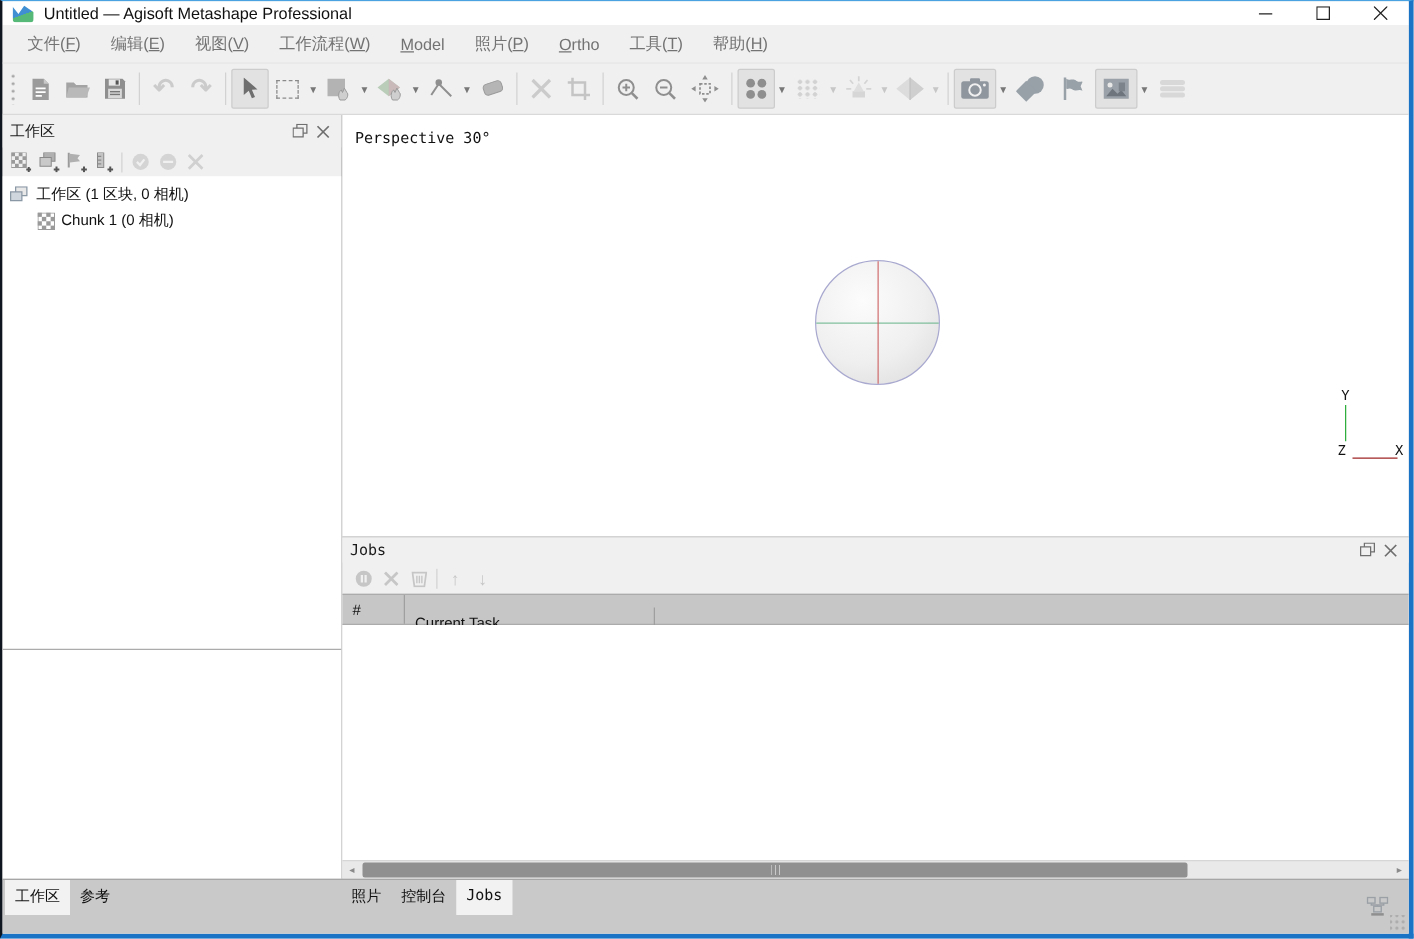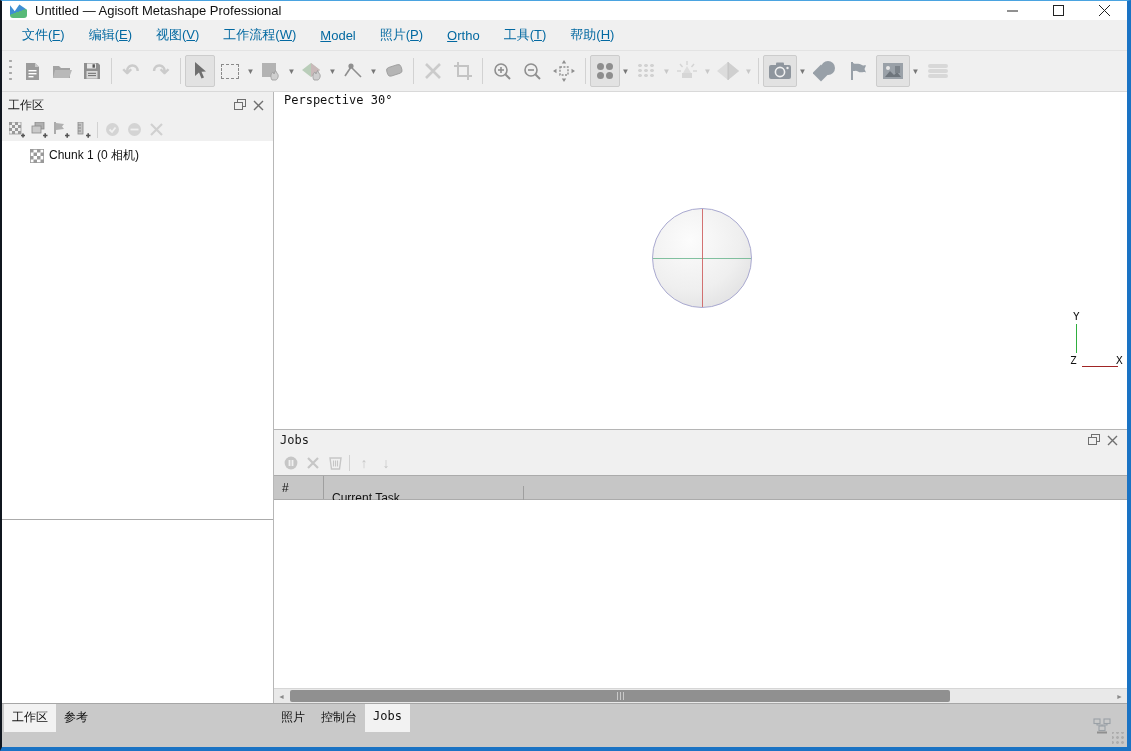--- a/index.html
+++ b/index.html
@@ -12,21 +12,21 @@
   }
   
   .titlebar{ height:19px; background:#ffffff; display:flex; align-items:center; flex:0 0 auto; }
   .app-logo{ width:17px; height:15px; margin-left:8px; position:relative; flex:0 0 auto;}
   .app-logo .top{ position:absolute; inset:0; background:linear-gradient(160deg,#3f8fd2 55%,#57b978 56%); border-radius:2px 2px 3px 3px; clip-path:polygon(0 15%,28% 55%,55% 10%,100% 45%,100% 100%,0 100%);}
   .title-text{ font-size:13px; color:#111; margin-left:8px; flex:1 1 auto; white-space:nowrap;}
   .win-btn{ width:46px; height:31px; display:flex; align-items:center; justify-content:center; font-size:13px; color:#222; }
   .win-btn svg{ display:block; }
   
   .menubar{ height:31px; background:#f0f0f0; display:flex; align-items:center; padding-left:8px; border-bottom:1px solid #e3e3e3; flex:0 0 auto;}
-  .menu-item{ padding:5px 12px; font-size:13px; color:#0369a1; white-space:nowrap; }
+  .menu-item{ padding:5px 12px; font-size:13px; color:#737373; white-space:nowrap; }
   .menu-item u{ text-decoration:underline; }
   
   .toolbar{ height:41px; background:#f0f0f0; display:flex; align-items:center; padding-left:2px; flex:0 0 auto; border-bottom:1px solid #d9d9d9;}
   .tgrip{ width:7px; height:26px; margin:0 3px; background-image:radial-gradient(#a8a8a8 1.1px, transparent 1.6px); background-size:7px 6px; background-position:center top; background-repeat:repeat-y;}
   .tb{ width:30px; height:32px; display:flex; align-items:center; justify-content:center; border:1px solid transparent; border-radius:2px; flex:0 0 auto;}
   .tb.checked{ background:#e2e2e2; border-color:#cccccc; }
   .tb.wide{ width:34px; }
   .caret{ width:11px; height:32px; display:flex; align-items:center; justify-content:center; font-size:8px; color:#777; flex:0 0 auto;}
   .caret.dis{ color:#c7c7c7; }
   .tsep{ width:1px; height:26px; background:#d2d2d2; margin:0 4px; flex:0 0 auto;}
@@ -50,21 +50,21 @@
   .tree-row{ display:flex; align-items:center; height:21px; font-size:12px; color:#111; }
   .tree-row .ticon{ margin:0 5px 0 6px; display:flex; }
   .tree-row.child{ padding-left:22px; }
   .tree-row.child b{ font-weight:normal; }
   .left-lower{ background:#ffffff; flex:0 0 183px; }
   
   .rightcol{ flex:1 1 auto; display:flex; flex-direction:column; min-width:0; }
   .tabstrip{ height:26px; background:#ececec; display:flex; align-items:flex-end; border-bottom:1px solid #bdbdbd; flex:0 0 auto;}
   .vtab{ font-size:12px; color:#111; padding:4px 12px 5px; background:#fdfdfd; border:1px solid #bdbdbd; border-bottom:none; margin-bottom:-1px; margin-left:1px;}
   .viewport{ background:#ffffff; flex:0 0 337px; position:relative; overflow:hidden;}
-  .overlay-label{ position:absolute; left:10px; top:1px; font-family:"DejaVu Sans Mono",monospace; font-size:12px; color:#111;}
+  .overlay-label{ position:absolute; left:10px; top:11px; font-family:"DejaVu Sans Mono",monospace; font-size:12px; color:#111;}
   .trackball{ position:absolute; left:378px; top:116px; width:100px; height:100px; border-radius:50%;
     border:1px solid #a9a9d0; background:radial-gradient(circle at 38% 32%, #fcfcfc, #efefef 55%, #dededf 90%);}
   .tb-vline{ position:absolute; left:49px; top:0; width:1px; height:100%; background:#cc5b5b; opacity:.85;}
   .tb-hline{ position:absolute; top:49px; left:0; height:1px; width:100%; background:#64b389; opacity:.8;}
   .axis{ position:absolute; left:795px; top:218px; width:55px; height:62px; font-family:"DejaVu Sans Mono",monospace; font-size:11px; color:#111;}
   .axis .ylab{ position:absolute; left:4px; top:0; }
   .axis .yline{ position:absolute; left:7px; top:14px; width:1px; height:29px; background:#2fae3e; }
   .axis .zlab{ position:absolute; left:1px; top:44px; }
   .axis .xline{ position:absolute; left:13px; top:56px; width:36px; height:1px; background:#a02424; }
   .axis .xlab{ position:absolute; left:47px; top:44px; }
@@ -382,20 +382,29 @@
               <rect x="3.5" y="6.6" width="8" height="1.8" fill="#f0f0f0"></rect>
             </svg>
         </span>
         <span class="ws-tool">
           <svg width="13" height="13" viewBox="0 0 13 13">
               <path d="M1 1 L12 12 M12 1 L1 12" stroke="#d0d0d0" stroke-width="2.2"></path>
             </svg>
         </span>
       </div>
       <div class="tree">
+        <div class="tree-row">
+          <span class="ticon">
+            <svg width="16" height="13" viewBox="0 0 16 13">
+                <rect x="4.5" y="0.5" width="9" height="7" fill="#e8e8e8" stroke="#8a97a5"></rect>
+                <rect x="0.5" y="4.5" width="9" height="7" fill="#cfd6dd" stroke="#8a97a5"></rect>
+              </svg>
+          </span>
+          <span>工作区 (1 区块, 0 相机)</span>
+        </div>
         <div class="tree-row child">
           <span class="ticon">
             <svg width="14" height="14" viewBox="0 0 14 14">
                 <g fill="#9a9a9a">
                   <rect x="0" y="0" width="3.5" height="3.5"></rect>
                   <rect x="7" y="0" width="3.5" height="3.5"></rect>
                   <rect x="3.5" y="3.5" width="3.5" height="3.5"></rect>
                   <rect x="10.5" y="3.5" width="3.5" height="3.5"></rect>
                   <rect x="0" y="7" width="3.5" height="3.5"></rect>
                   <rect x="7" y="7" width="3.5" height="3.5"></rect>

